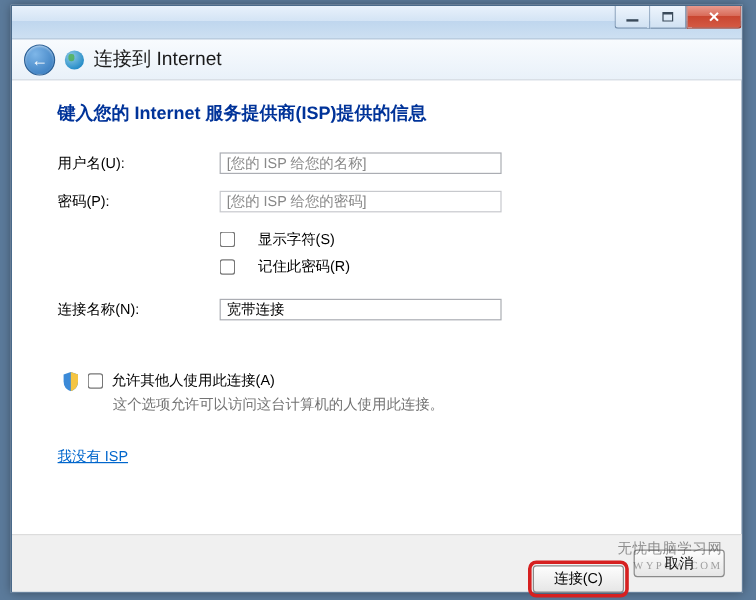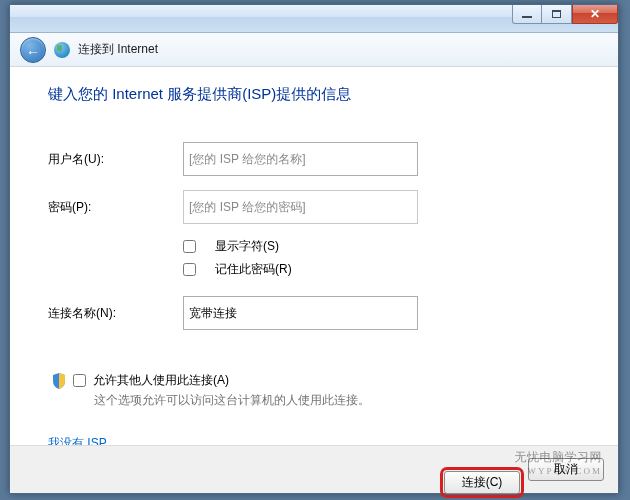--- a/index.html
+++ b/index.html
@@ -88,44 +88,44 @@
 }
 .globe-icon::after {
   content: "";
   position: absolute;
   left: 3px; top: 3px;
   width: 5px; height: 6px;
   background: #4caf50;
   border-radius: 2px;
   opacity: 0.8;
 }
-.header-title { font-size: 12px; color: #1a1a1a; }
+.header-title { font-size: 16px; color: #1a1a1a; }
 
 .content {
   padding: 18px 38px 0 38px;
 }
 .main-heading {
   color: #003399;
   font-size: 15px;
-  font-weight: normal;
-  margin-bottom: 38px;
+  font-weight: bold;
+  margin-bottom: 23px;
 }
 .form-row {
   display: flex;
   align-items: center;
   margin-bottom: 14px;
 }
 .form-label {
   width: 135px;
   font-size: 12px;
   color: #000;
 }
 .form-input {
   width: 235px;
-  height: 34px;
+  height: 18px;
   border: 1px solid #abadb3;
   padding: 0 5px;
   font-size: 12px;
   font-family: inherit;
 }
 .form-input::placeholder { color: #888; }
 .form-input.disabled {
   background: #fff;
   color: #701a75;
   border-color: #c7c9cd;

